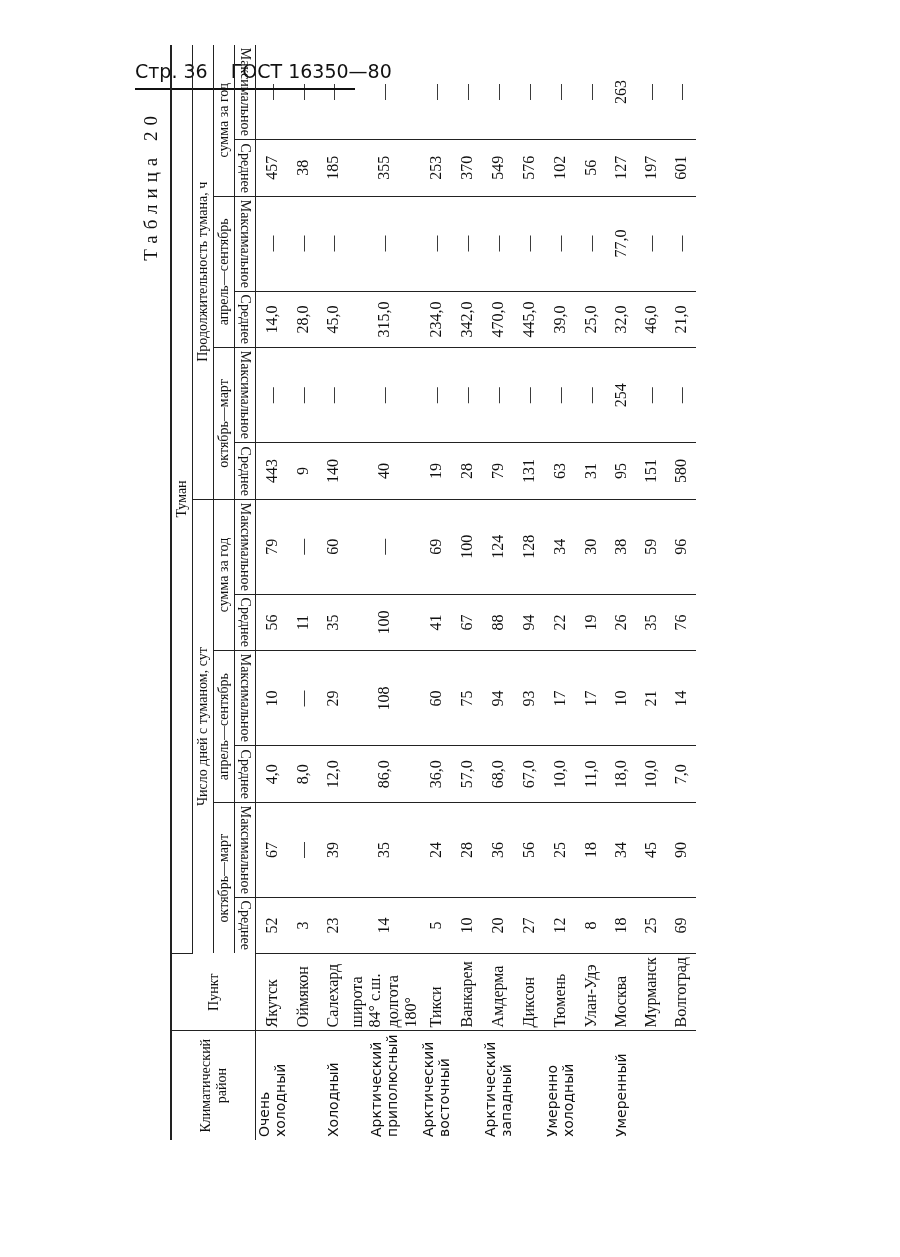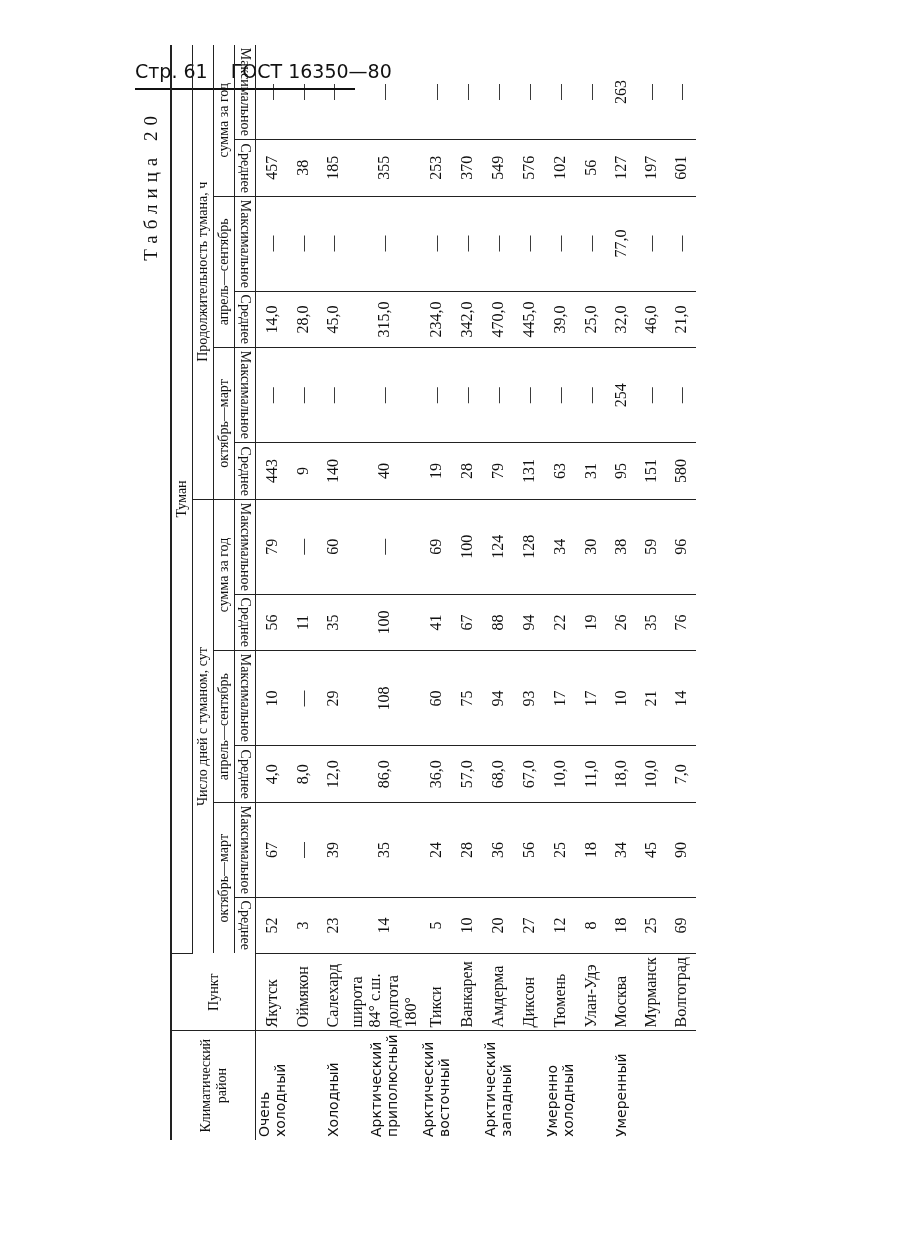--- a/index.html
+++ b/index.html
@@ -18,21 +18,21 @@
   thead tr:first-child th{border-top:2px solid #222;}
   tbody td{border-bottom:none;height:30px;padding:0 3px;}
   th.flip span{display:inline-block;transform:rotate(180deg);}
   td.region{text-align:left;font-family:"DejaVu Sans",sans-serif;font-size:14px;}
   td.point{text-align:left;font-size:16px;}
 </style>
 </head>
 <body>
 
 <div class="page-header">
-  <span class="num">Стр. 61</span>
+  <span class="num">Стр. 36</span>
   <span class="gost">ГОСТ 16350—80</span>
 </div>
 <div class="page-header-rule"></div>
 
 <div class="rot">
   <div class="caption">Таблица 20</div>
   <table>
     <thead>
       <tr>
         <th rowspan="4" style="width:150px">Климатический район</th>

